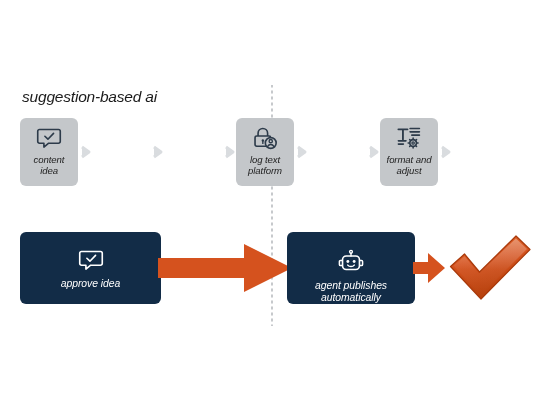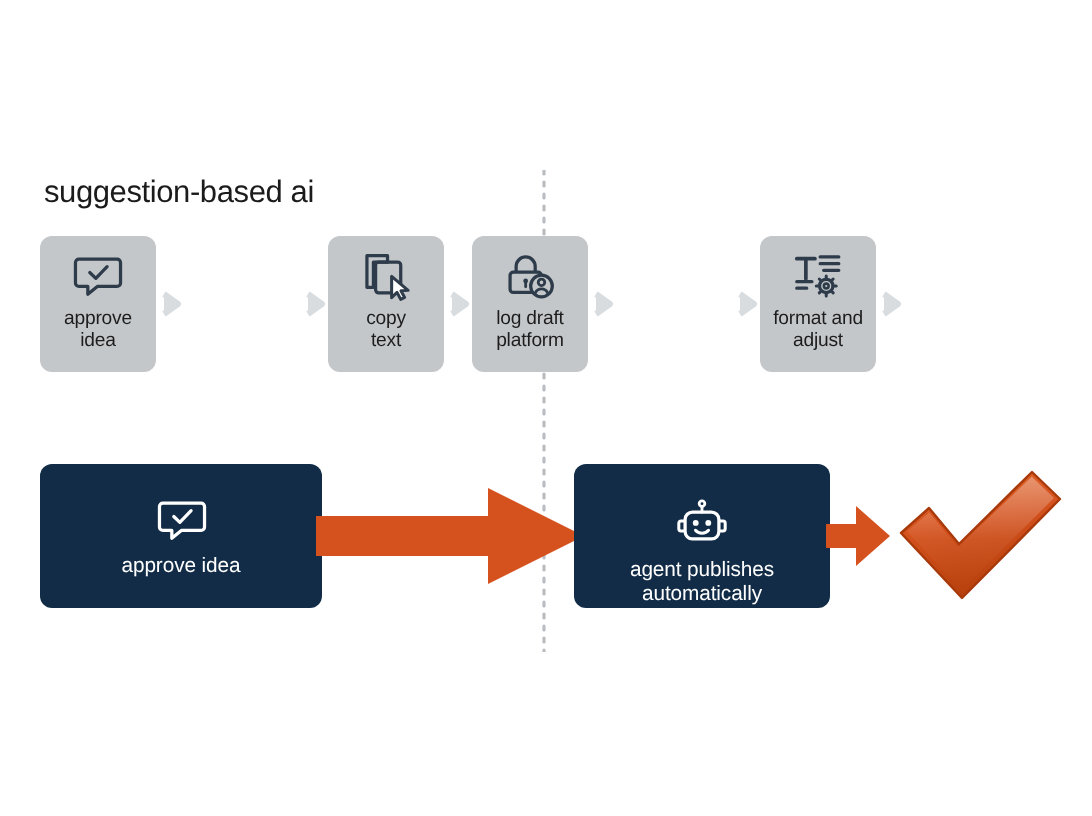--- a/index.html
+++ b/index.html
@@ -15,20 +15,21 @@
     font-family: "Liberation Sans", sans-serif;
     -webkit-font-smoothing: antialiased;
   }
 
   #canvas {
     position: absolute;
     left: 0; top: 0;
     width: 546px;
     height: 408px;
     background: #ffffff;
+    font-style: italic;
   }
 
   
   .section-title {
     position: absolute;
     font-size: 15.5px;
     font-weight: 400;
     color: #1b1b1b;
     letter-spacing: -0.2px;
     white-space: nowrap;
@@ -193,46 +194,37 @@
     <svg class="step-arrow" style="left:420px" viewBox="0 0 16 16">
         <path d="M2 3 L9 8 L2 13 Z" fill="#d9dcdf"></path>
         <path d="M2 3 L9 8 L2 13" fill="none" stroke="#d9dcdf" stroke-width="3" stroke-linejoin="round"></path>
       </svg>
 
     <div class="step-card" style="left:0px">
       <svg class="step-icon" viewBox="0 0 24 24">
         <path d="M3.2 4.2 h17.6 a1.6 1.6 0 0 1 1.6 1.6 v9.4 a1.6 1.6 0 0 1 -1.6 1.6 h-9.1 l-4.4 3.6 v-3.6 h-4.1 a1.6 1.6 0 0 1 -1.6 -1.6 v-9.4 a1.6 1.6 0 0 1 1.6 -1.6 z" fill="none" stroke="#2d3b4a" stroke-width="1.5" stroke-linejoin="round"></path>
         <path d="M8.2 10.4 L11 13.1 L16.2 7.7" fill="none" stroke="#2d3b4a" stroke-width="1.5" stroke-linecap="round" stroke-linejoin="round"></path>
       </svg>
-      <div class="step-label">approve
+      <div class="step-label">content
 idea</div>
     </div>
 
 
-    <div class="step-card" style="left:144px">
-      <svg class="step-icon" viewBox="0 0 24 24">
-        <path d="M3.2 2.6 h9.5 v3.0 h-6.5 v11.6 h-3.0 z" fill="none" stroke="#2d3b4a" stroke-width="1.5" stroke-linejoin="round"></path>
-        <rect x="7.2" y="5.6" width="11.6" height="14.2" rx="1.4" fill="none" stroke="#2d3b4a" stroke-width="1.5"></rect>
-        <path d="M14.6 12.2 L14.6 22.0 L17.1 19.6 L18.8 22.8 L20.6 21.9 L18.9 18.8 L22.2 18.6 Z" fill="#ffffff" stroke="#2d3b4a" stroke-width="1.4" stroke-linejoin="round"></path>
-      </svg>
-      <div class="step-label">copy
-text</div>
-    </div>
 
     <div class="step-card" style="left:216px">
       <svg class="step-icon" viewBox="0 0 24 24">
         <path d="M5.6 10.2 v-2.6 a4.4 4.4 0 0 1 8.8 0 v2.6" fill="none" stroke="#2d3b4a" stroke-width="1.5" stroke-linecap="round"></path>
         <rect x="2.8" y="10.2" width="14.4" height="9.4" rx="1.5" fill="#c4c7ca" stroke="#2d3b4a" stroke-width="1.5"></rect>
         <circle cx="10" cy="14.3" r="1.1" fill="#2d3b4a"></circle>
         <path d="M10 15.2 v1.8" stroke="#2d3b4a" stroke-width="1.3" stroke-linecap="round"></path>
         <circle cx="17.3" cy="16.6" r="5.0" fill="#c4c7ca" stroke="#2d3b4a" stroke-width="1.5"></circle>
         <circle cx="17.3" cy="14.9" r="1.5" fill="none" stroke="#2d3b4a" stroke-width="1.3"></circle>
         <path d="M14.5 19.7 a3.1 3.1 0 0 1 5.6 0" fill="none" stroke="#2d3b4a" stroke-width="1.3" stroke-linecap="round"></path>
       </svg>
-      <div class="step-label">log draft
+      <div class="step-label">log text
 platform</div>
     </div>
 
 
     <div class="step-card" style="left:360px">
       <svg class="step-icon" viewBox="0 0 24 24">
         <path d="M2.2 4.0 h8.4 M6.4 4.0 v9.4" fill="none" stroke="#2d3b4a" stroke-width="1.7" stroke-linecap="round"></path>
         <path d="M13.0 3.2 h8.6 M13.0 6.3 h8.6 M14.6 9.4 h7.0" fill="none" stroke="#2d3b4a" stroke-width="1.5" stroke-linecap="round"></path>
         <path d="M2.2 14.6 h7.0 M2.2 17.6 h4.6" fill="none" stroke="#2d3b4a" stroke-width="1.5" stroke-linecap="round"></path>
         <circle cx="15.8" cy="16.6" r="3.1" fill="none" stroke="#2d3b4a" stroke-width="1.5"></circle>

